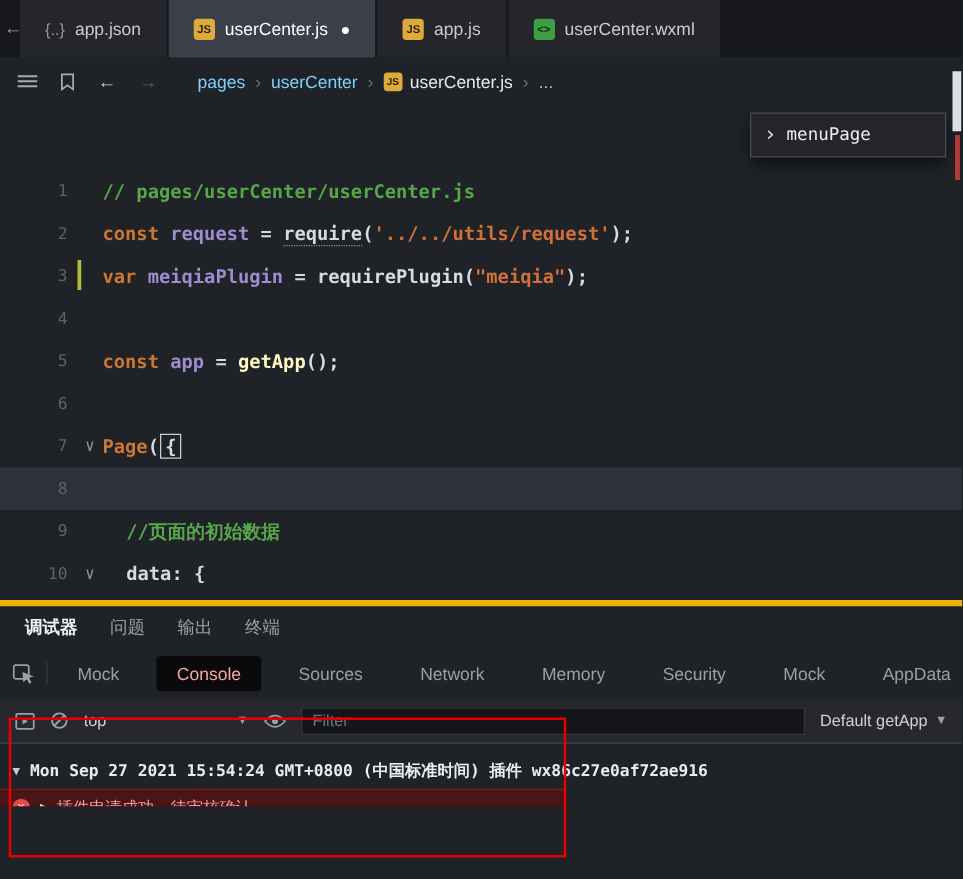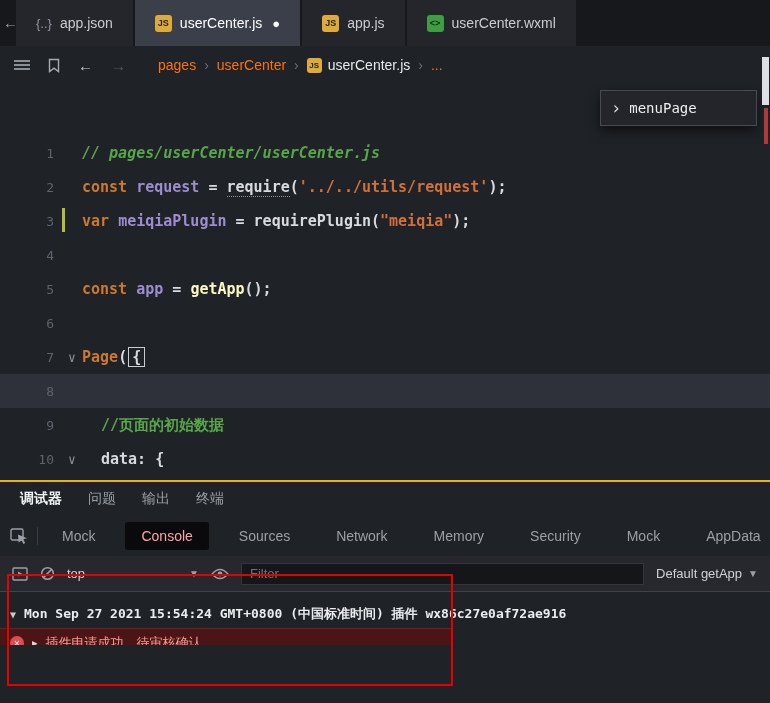--- a/index.html
+++ b/index.html
@@ -19,21 +19,21 @@
   .badge-braces{color:#9198a1;font-size:13px}
   .mod-dot{color:#fff;font-size:13px;margin-left:2px}
 
   
   .crumbrow{height:38px;display:flex;align-items:center;gap:18px;padding:0 14px;background:#1f2227;
     color:#8a9097;font-size:14px}
   .icn{display:flex;align-items:center}
   .navarrow{color:#ccd0d5;font-size:15px}
   .navarrow.dim{color:#565b63}
   .crumbs{display:flex;align-items:center;gap:8px;margin-left:14px}
-  .crumb{color:#f97316}
+  .crumb{color:#7dd3fc}
   .crumb.bright{color:#e8eaec;display:flex;align-items:center;gap:6px}
   .crumb-sep{color:#6b7077}
   .badge-js.small{width:15px;height:15px;font-size:8px}
 
   
   .editor{position:relative;height:396px;background:#1f2227;overflow:hidden;
     font-family:"DejaVu Sans Mono",monospace}
   .lines{padding-top:52px}
   .line{display:flex;height:34px;align-items:center;font-size:15px;font-weight:bold;padding-left:14px}
   .line.current{background:#2e3139}
@@ -53,21 +53,21 @@
   .popup{position:absolute;top:6px;right:13px;width:157px;height:36px;background:#23252b;
     border:1px solid #474b54;box-shadow:0 5px 12px rgba(0,0,0,.55);display:flex;align-items:center;
     gap:8px;padding:0 10px;z-index:4}
   .popup-chev{color:#d8dadf;font-size:17px}
   .popup-label{color:#eceef0;font-size:14px}
 
   .vscroll{position:absolute;right:1px;top:57px;width:7px;height:48px;background:#dde0e4;z-index:5}
   .vmark{position:absolute;right:2px;top:108px;width:4px;height:36px;background:#b03a3a;z-index:5}
 
   
-  .panel{height:165px;border-top:2px solid #eab308;background:#1f2227;display:flex;flex-direction:column}
+  .panel{height:165px;border-top:5px solid #eab308;background:#1f2227;display:flex;flex-direction:column}
   .ptabs{height:34px;display:flex;gap:26px;align-items:center;padding:0 20px;font-size:14px;color:#9aa0a6;flex:none}
   .ptab.active{color:#f0f2f4;font-weight:bold}
   .dtabs{height:40px;display:flex;align-items:center;padding:0 10px;font-size:14px;color:#9aa0a6;flex:none;overflow:hidden;white-space:nowrap}
   .vdiv{width:1px;height:18px;background:#3a3d43;margin:0 8px;flex:none}
   .dtablist{display:flex;align-items:center}
   .dtab{padding:6px 16px;margin-right:14px;flex:none}
   .dtab.active{background:#0a0a0c;color:#fca5a5;border-radius:3px}
   .toolbar{height:36px;display:flex;align-items:center;gap:12px;padding:0 12px;background:#26282e;
     border-bottom:1px solid #3f4246;flex:none}
   .ctx{width:132px;display:flex;align-items:center;justify-content:space-between;color:#cfd2d6;font-size:13px}
@@ -146,21 +146,21 @@
         <span class="crumb-sep">›</span>
         <span class="crumb"><span>...</span></span>
       </div>
   </div>
 
   <div class="editor">
     <div class="lines">
         <div class="line">
           <span class="lnum">1</span>
           <span class="foldcol"></span>
-          <span class="code" style="padding-left: 0px; font-style: italic;"><span class="tk-comment">// pages/userCenter/userCenter.js</span></span>
+          <span class="code" style="padding-left: 0px;"><span class="tk-comment">// pages/userCenter/userCenter.js</span></span>
         </div>
         <div class="line">
           <span class="lnum">2</span>
           <span class="foldcol"></span>
           <span class="code" style="padding-left: 0px;"><span class="tk-kw">const</span><span class="tk-plain"> </span><span class="tk-var">request</span><span class="tk-plain"> = </span><span class="tk-hint">require</span><span class="tk-plain">(</span><span class="tk-str">'../../utils/request'</span><span class="tk-plain">);</span></span>
         </div>
         <div class="line">
           <span class="lnum">3</span>
           <span class="foldcol">
             <span class="changebar"></span>

